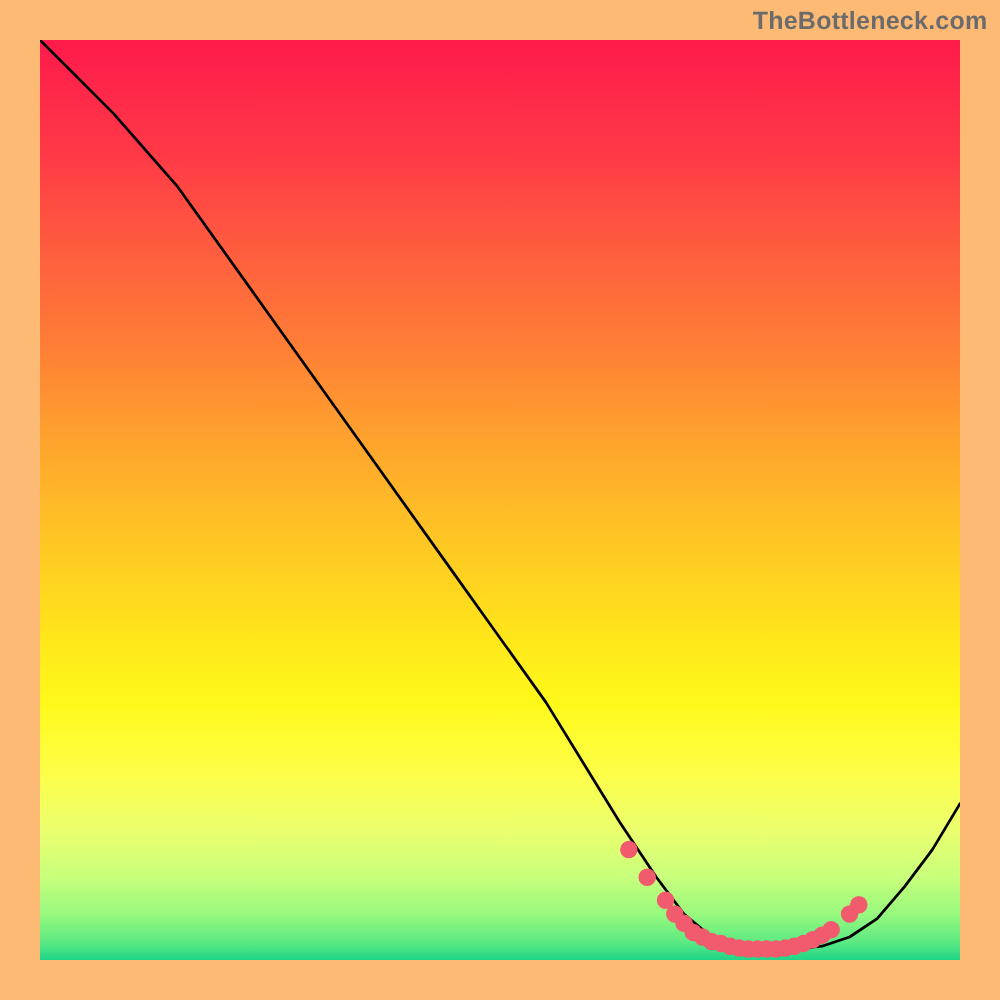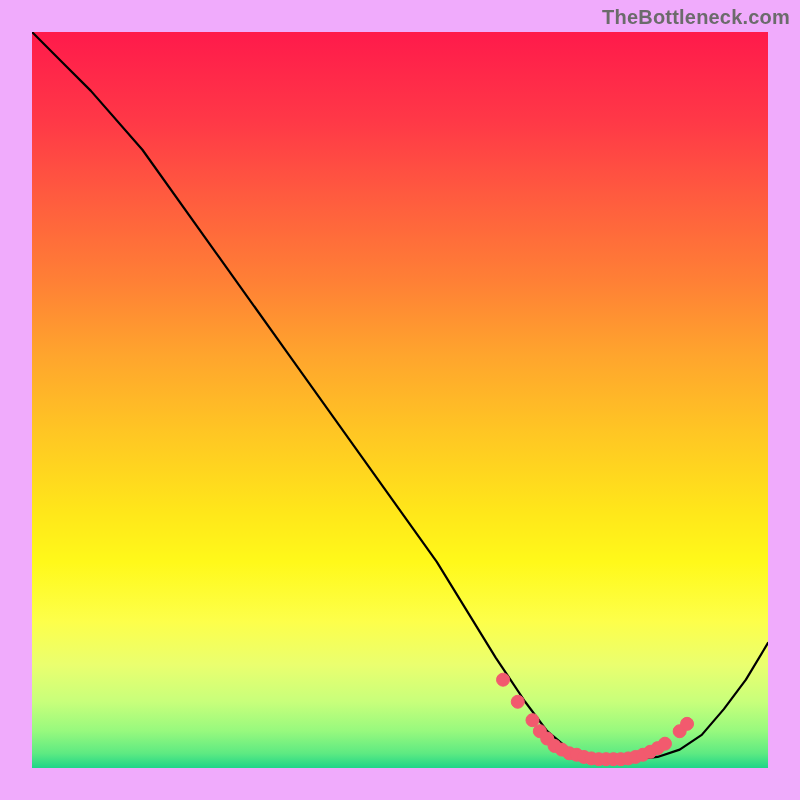--- a/index.html
+++ b/index.html
@@ -8,21 +8,21 @@
     width: 800px;
     height: 800px;
     background: #000;
     overflow: hidden;
     font-family: Arial, Helvetica, sans-serif;
   }
   .frame {
     position: relative;
     width: 800px;
     height: 800px;
-    background: #f0abfc;
+    background: #fdba74;
   }
   .plot-area {
     position: absolute;
     left: 32px;
     top: 32px;
     width: 736px;
     height: 736px;
     overflow: hidden;
   }
   .gradient-bg {

